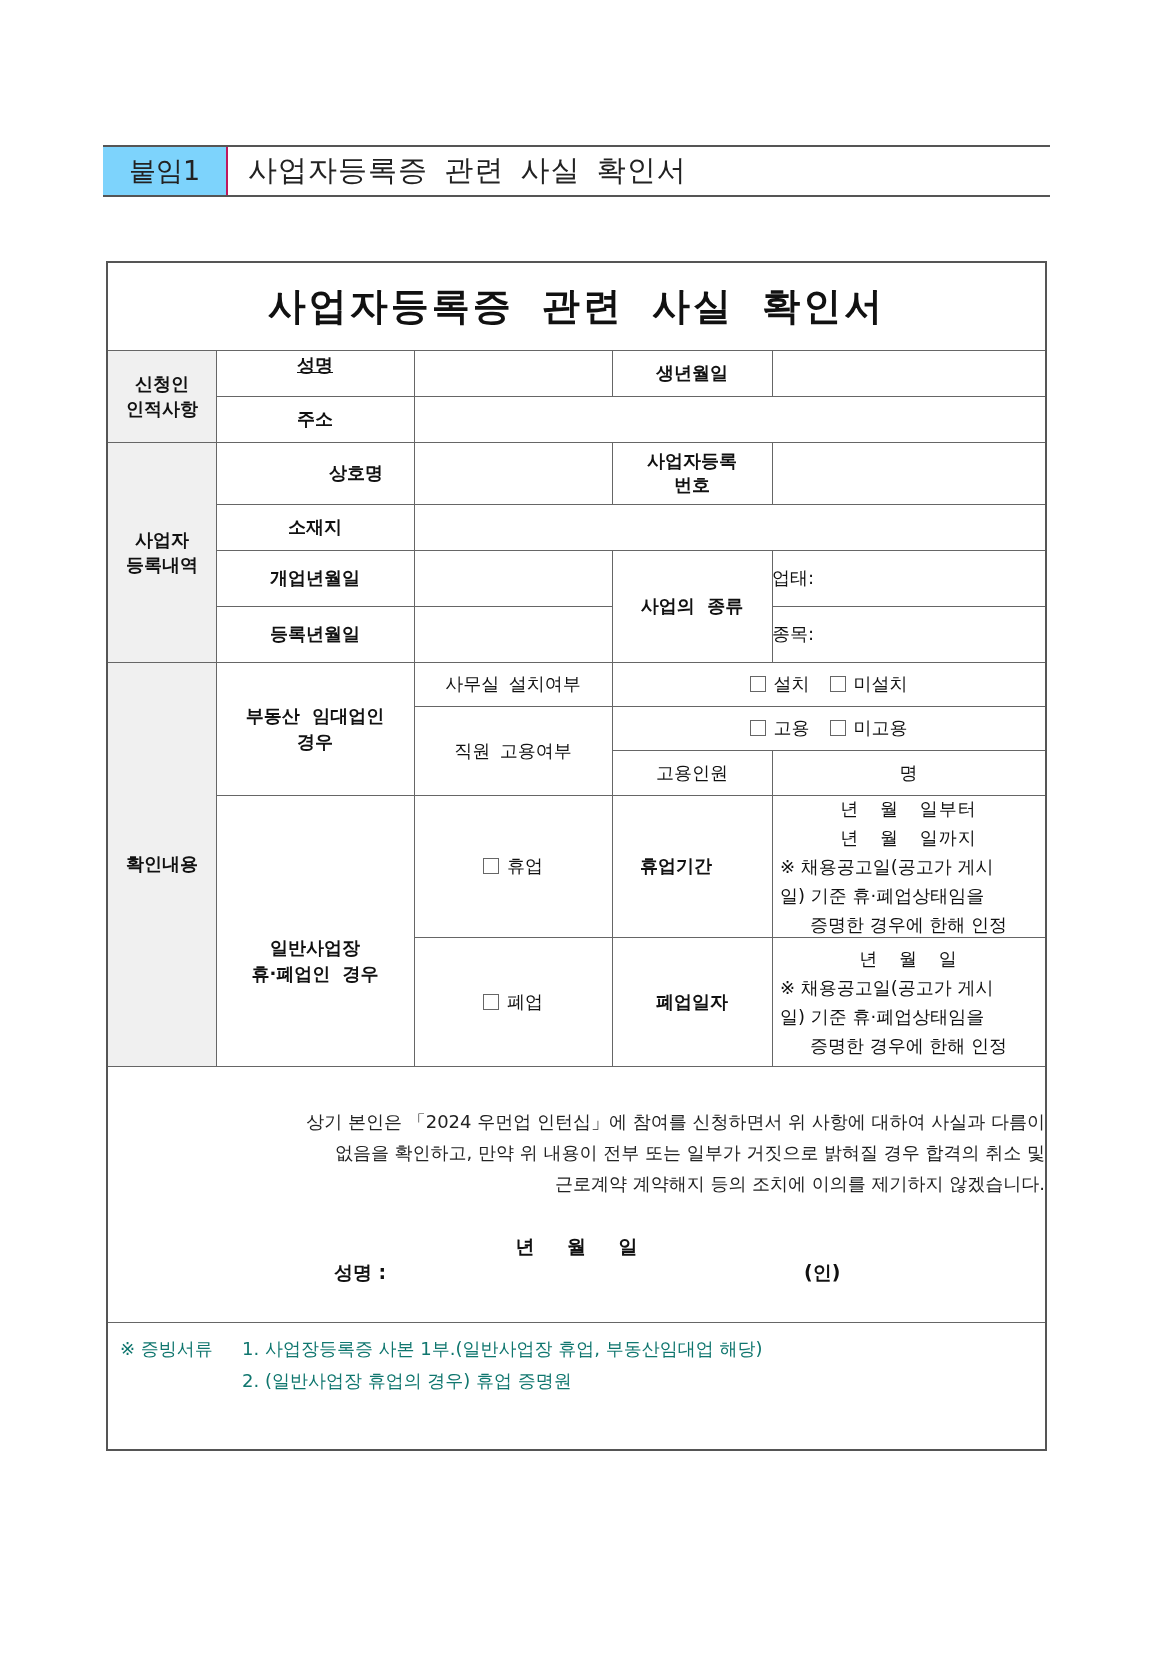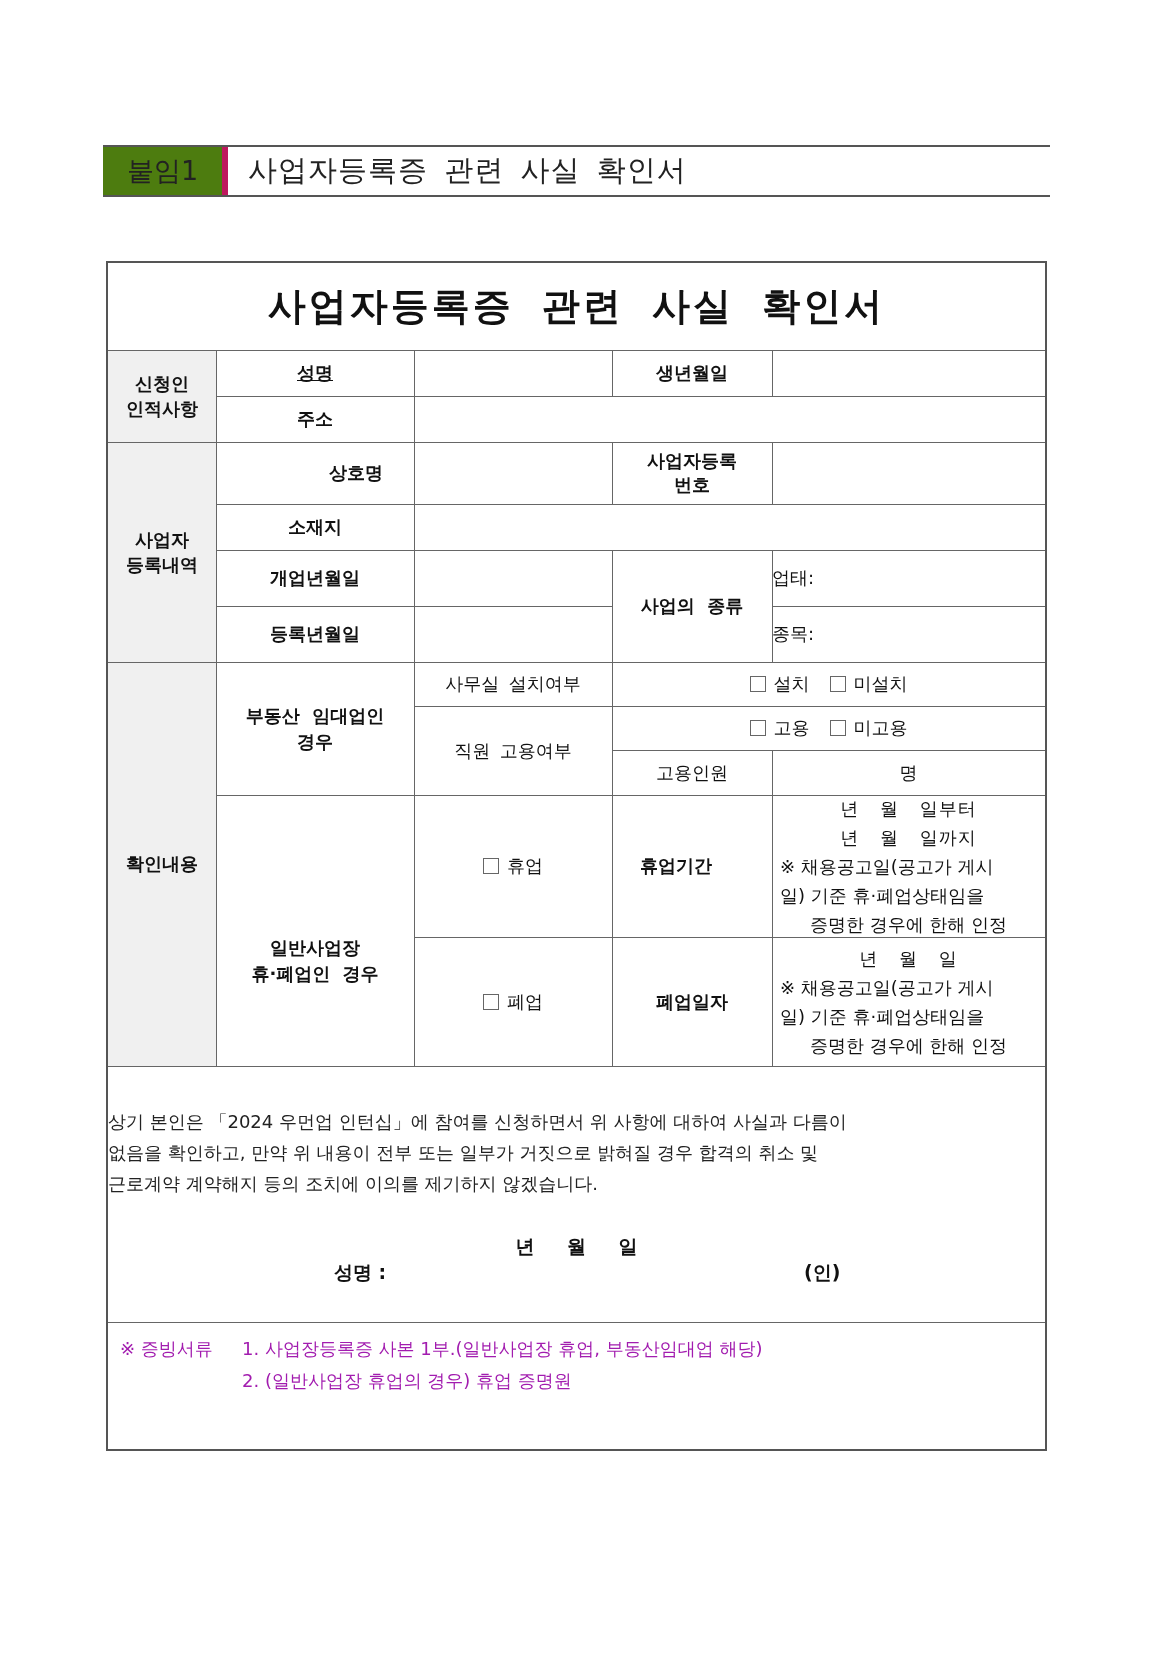--- a/index.html
+++ b/index.html
@@ -7,22 +7,22 @@
     width: 1170px; height: 1654px; position: relative; overflow: hidden;
     font-family: "DejaVu Sans", "Liberation Sans", sans-serif;
     color: #111;
   }
   .header-bar {
     position: absolute; left: 103px; top: 145px; width: 947px; height: 52px;
     border-top: 2px solid #555; border-bottom: 2px solid #555;
     display: flex; align-items: center; box-sizing: border-box;
   }
   .header-label {
-    width: 125px; height: 100%; background: #4d7c0f;
-    border-right: 6px solid #be185d; display: flex; align-items: center; justify-content: center;
+    width: 125px; height: 100%; background: #7dd3fc;
+    border-right: 2px solid #be185d; display: flex; align-items: center; justify-content: center;
     font-size: 27px; color: #222; box-sizing: border-box;
   }
   .header-title { padding-left: 20px; font-size: 29px; color: #222; letter-spacing: 1px; word-spacing: 6px; }
 
   .form-table {
     position: absolute; left: 106px; top: 261px; width: 941px; height: 1190px;
     border: 2px solid #555; box-sizing: border-box;
   }
   .cell {
     position: absolute; box-sizing: border-box;
@@ -45,32 +45,32 @@
   .note-block {
     flex-direction: column; font-size: 18px; line-height: 29px; padding: 0 8px;
   }
   .note-block .dl { letter-spacing: 1px; word-spacing: 14px; }
   .note-block .nt { text-align: justify; width: 100%; }
   .note-block .nt-sub { text-align: center; width: 100%; }
   .decl {
     position: absolute; left: 0; top: 803px; width: 937px; height: 256px;
   }
   .decl-text {
-    position: absolute; left: 0; top: 40px; width: 100%; text-align: left;
+    position: absolute; left: 0; top: 40px; width: 100%; text-align: right;
     font-size: 18px; line-height: 31px; color: #222;
   }
   .decl-date {
     position: absolute; left: 0; top: 168px; width: 100%; text-align: center;
     font-size: 19px; font-weight: bold; word-spacing: 26px;
   }
   .decl-sign {
     position: absolute; top: 194px; font-size: 19px; font-weight: bold;
   }
   .evidence {
-    position: absolute; left: 12px; top: 1070px; font-size: 18px; line-height: 32px; color: #a21caf;
+    position: absolute; left: 12px; top: 1070px; font-size: 18px; line-height: 32px; color: #0f766e;
   }
   .evidence .row { display: flex; }
   .evidence .lbl { width: 122px; }
 </style>
 </head>
 <body>
 
 <div class="header-bar">
   <div class="header-label">붙임1</div>
   <div class="header-title">사업자등록증 관련 사실 확인서</div>
@@ -79,21 +79,21 @@
 <div class="form-table">
 
   <div class="cell title" style="left:0;top:0;width:937px;height:87px;">사업자등록증 관련 사실 확인서</div>
 
   <div class="cell shade bold" style="left:0;top:87px;width:108px;height:92px;white-space:pre-line;">신청인
 인적사항</div>
   <div class="cell shade bold" style="left:0;top:179px;width:108px;height:220px;white-space:pre-line;">사업자
 등록내역</div>
   <div class="cell shade bold" style="left:0;top:399px;width:108px;height:404px;">확인내용</div>
 
-  <div class="cell bold" style="left:108px;top:87px;width:198px;height:46px;text-decoration:underline;">성명</div>
+  <div class="cell bold" style="left:108px;top:79px;width:198px;height:46px;text-decoration:underline;">성명</div>
   <div class="cell" style="left:306px;top:87px;width:198px;height:46px;"></div>
   <div class="cell bold" style="left:504px;top:87px;width:160px;height:46px;">생년월일</div>
   <div class="cell" style="left:664px;top:87px;width:273px;height:46px;"></div>
   <div class="cell bold" style="left:108px;top:133px;width:198px;height:46px;">주소</div>
   <div class="cell" style="left:306px;top:133px;width:631px;height:46px;"></div>
 
   <div class="cell bold" style="left:108px;top:179px;width:198px;height:62px;margin-left:41px;">상호명</div>
   <div class="cell" style="left:306px;top:179px;width:198px;height:62px;"></div>
   <div class="cell bold" style="left:504px;top:179px;width:160px;height:62px;white-space:pre-line;line-height:1.35;">사업자등록
 번호</div>

